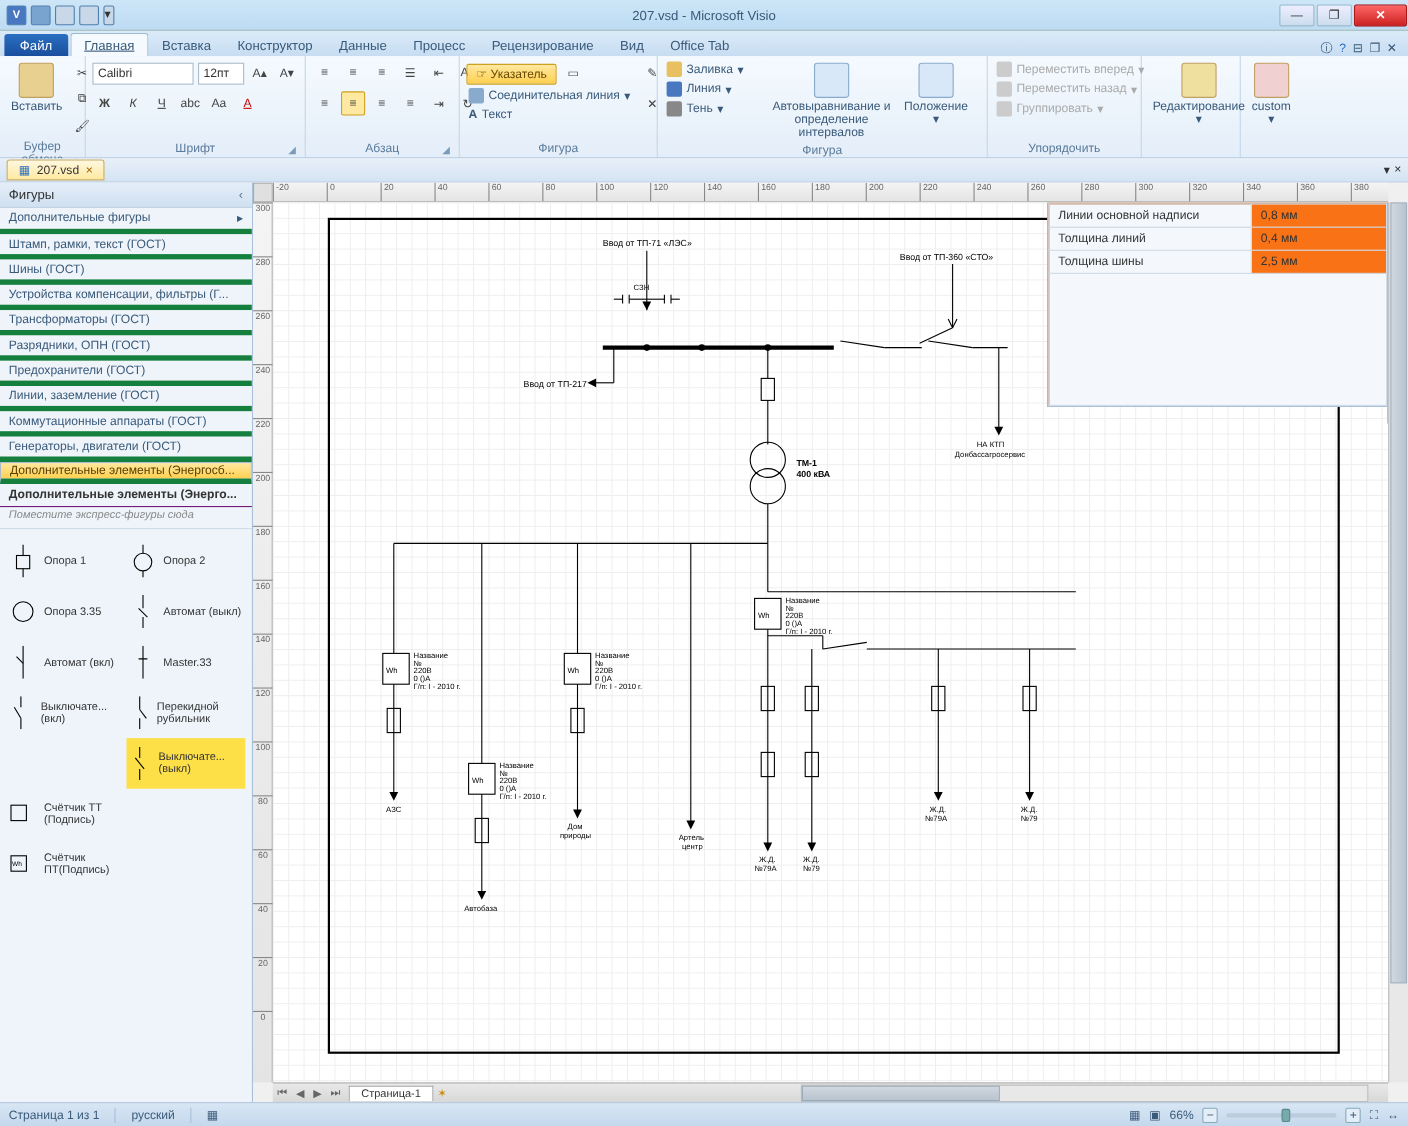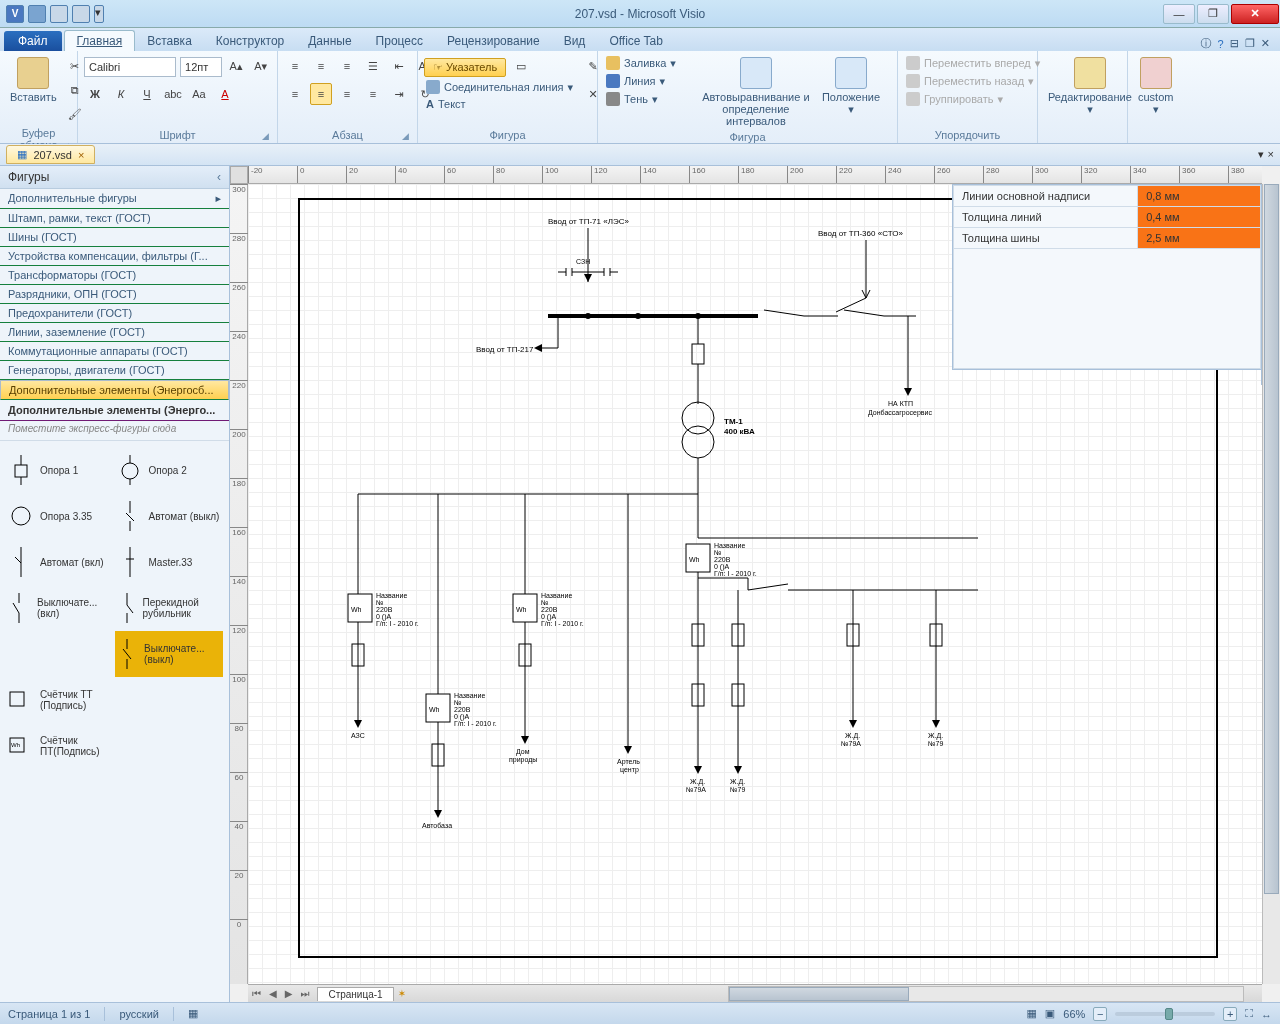--- a/index.html
+++ b/index.html
@@ -45,21 +45,21 @@
 .doctab { background:linear-gradient(#fff8e0,#ffe8a0); border:1px solid #d0b060; padding:2px 10px; border-radius:3px 3px 0 0; font-size:11px; display:flex; align-items:center; gap:6px; }
 .doctab .x { color:#a06000; }
 
 
 .main { position:absolute; top:166px; bottom:22px; left:0; right:0; display:flex; }
 
 
 .shapes { width:230px; background:#eef4fa; border-right:1px solid #a8c0da; display:flex; flex-direction:column; overflow:hidden; }
 .shapes .hd { background:linear-gradient(#e4eef9,#d0e0f0); padding:4px 8px; border-bottom:1px solid #b8ccdf; font-size:12px; display:flex; align-items:center; }
 .shapes .hd .arr { margin-left:auto; color:#5a7a9a; }
-.stencil { padding:3px 8px; border-bottom:1px solid #15803d; font-size:11px; color:#3a5a7a; cursor:pointer; background:#eef4fa; }
+.stencil { padding:3px 8px; border-bottom:5px solid #15803d; font-size:11px; color:#3a5a7a; cursor:pointer; background:#eef4fa; }
 .stencil.sel { background:linear-gradient(#ffe8a0,#ffd050); color:#5a4000; }
 .stgroup { padding:4px 8px; font-weight:bold; font-size:11px; border-bottom:1px solid #701a75; }
 .sthint { padding:2px 8px 6px; font-style:italic; color:#888; font-size:10px; border-bottom:1px solid #d0dce8; }
 .shapelist { flex:1; overflow:auto; padding:6px; }
 .shaperow { display:flex; }
 .shapecell { width:50%; display:flex; align-items:center; gap:6px; padding:6px 2px; }
 .shapecell .sic { width:26px; height:34px; display:flex; align-items:center; justify-content:center; }
 .shapecell .slbl { font-size:10px; line-height:11px; }
 
 
@@ -393,21 +393,21 @@
                 <line x1="10" y1="0" x2="10" y2="12" stroke="#000"></line>
                 <line x1="10" y1="12" x2="16" y2="20" stroke="#000"></line>
                 <line x1="10" y1="20" x2="10" y2="30" stroke="#000"></line>
               </svg>
             </div>
             <div class="slbl">Перекидной рубильник</div>
           </div>
       </div>
       <div class="shaperow">
         <div class="shapecell"></div>
-        <div class="shapecell" style="background:#eab308">
+        <div class="shapecell" style="background:#fde047">
             <div class="sic">
               <svg width="20" height="30">
                 <line x1="10" y1="0" x2="10" y2="10" stroke="#000"></line>
                 <line x1="6" y1="10" x2="14" y2="20" stroke="#000"></line>
                 <line x1="10" y1="20" x2="10" y2="30" stroke="#000"></line>
               </svg>
             </div>
             <div class="slbl">Выключате... (выкл)</div>
           </div>
       </div>

